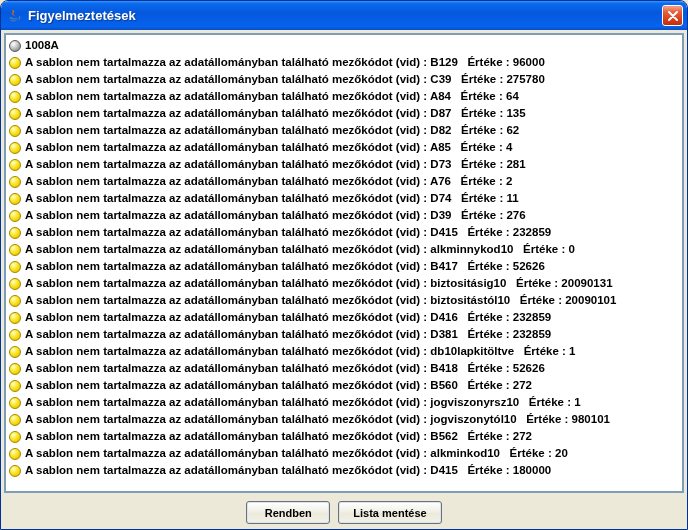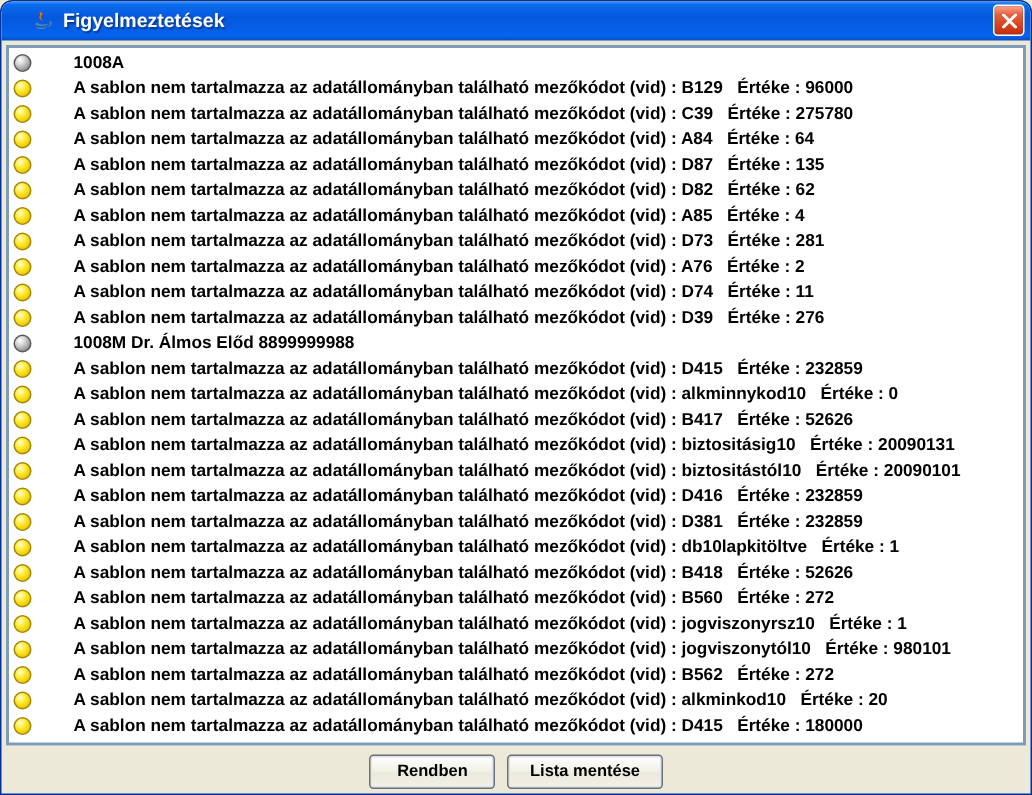--- a/index.html
+++ b/index.html
@@ -21,21 +21,21 @@
     flex-direction: column;
     position: relative;
     overflow: hidden;
   }
   .titlebar {
     height: 29px;
     background: linear-gradient(to bottom,
       #3a95ff 0%, #0a6cee 8%, #0558dd 40%, #0663ee 88%, #084fc2 100%);
     display: flex;
     align-items: center;
-    padding: 0 4px 0 20px;
+    padding: 0 4px 0 6px;
     border-radius: 7px 7px 0 0;
   }
   .title-icon {
     width: 16px; height: 16px;
     margin-right: 5px;
     display: flex; align-items:center; justify-content:center;
   }
   .title-text {
     color: #ffffff;
     font-weight: bold;
@@ -88,21 +88,20 @@
     border:1px solid #7c9fd3;
     height:17px;
   }
   .row {
     display:flex;
     align-items:center;
     padding: 0 2px;
     height: 17px;
     line-height: 17px;
     white-space: nowrap;
-    gap: 24px;
   }
   .bullet {
     width: 12px; height: 12px;
     border-radius: 50%;
     margin-right: 4px;
     flex-shrink:0;
   }
   .bullet.yellow {
     background: radial-gradient(circle at 35% 30%, #fffde0 0%, #fff04a 30%, #f2cf00 70%, #b99a00 100%);
     border: 1px solid #a48700;
@@ -201,24 +200,20 @@
           </div>
           <div class="row">
             <span class="bullet yellow"></span>
             <span class="row-text">A sablon nem tartalmazza az adatállományban található mezőkódot (vid) : D74&nbsp;&nbsp;&nbsp;Értéke : 11</span>
           </div>
           <div class="row">
             <span class="bullet yellow"></span>
             <span class="row-text">A sablon nem tartalmazza az adatállományban található mezőkódot (vid) : D39&nbsp;&nbsp;&nbsp;Értéke : 276</span>
           </div>
           <div class="row">
-            <span class="bullet gray"></span>
-            <span class="row-text">1008M Dr. Álmos Előd 8899999988</span>
-          </div>
-          <div class="row">
             <span class="bullet yellow"></span>
             <span class="row-text">A sablon nem tartalmazza az adatállományban található mezőkódot (vid) : D415&nbsp;&nbsp;&nbsp;Értéke : 232859</span>
           </div>
           <div class="row">
             <span class="bullet yellow"></span>
             <span class="row-text">A sablon nem tartalmazza az adatállományban található mezőkódot (vid) : alkminnykod10&nbsp;&nbsp;&nbsp;Értéke : 0</span>
           </div>
           <div class="row">
             <span class="bullet yellow"></span>
             <span class="row-text">A sablon nem tartalmazza az adatállományban található mezőkódot (vid) : B417&nbsp;&nbsp;&nbsp;Értéke : 52626</span>

